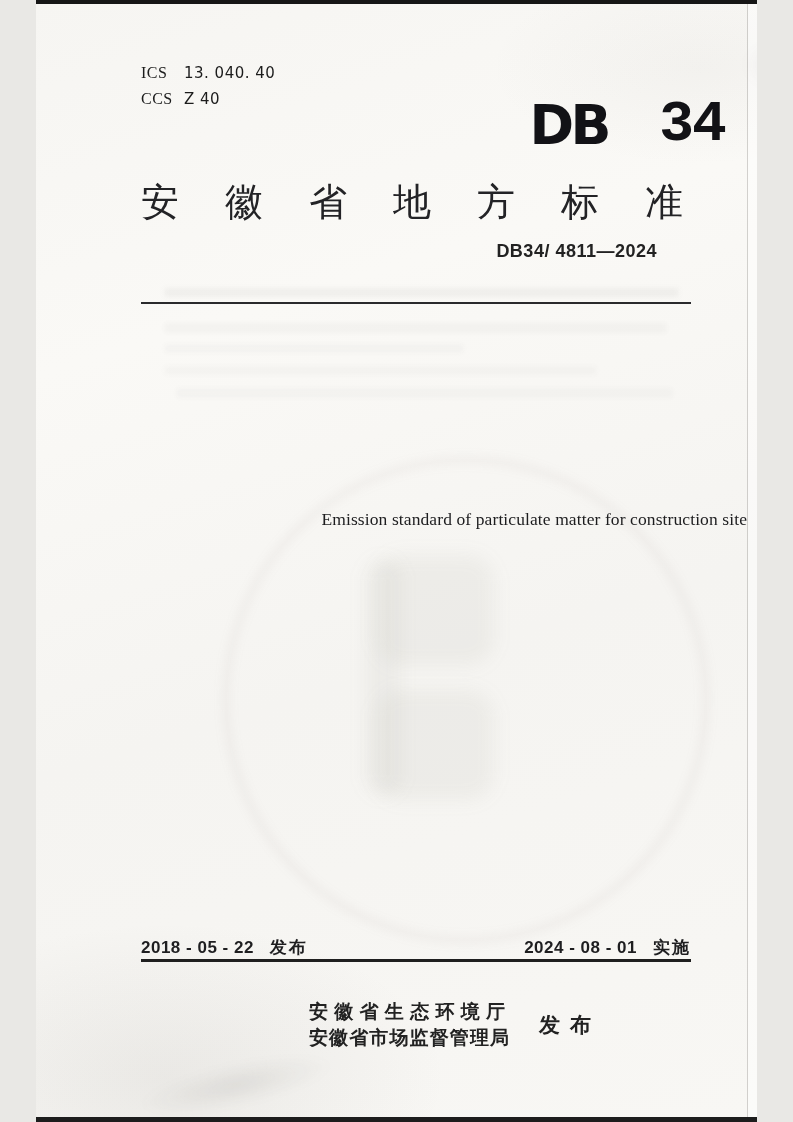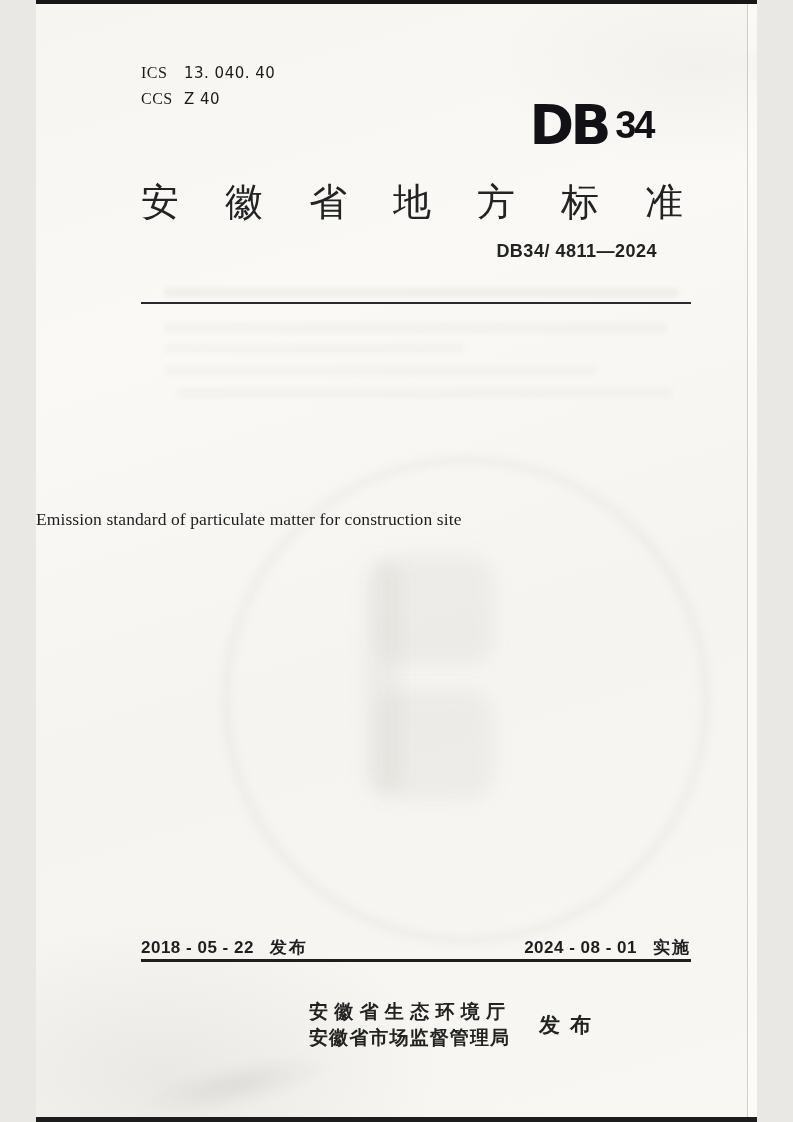--- a/index.html
+++ b/index.html
@@ -44,35 +44,35 @@
   .ghost-blob { position:absolute; background: rgba(130,122,112,0.07); filter: blur(9px); border-radius:26px; }
   .gb1 { left:340px; top:555px; width:118px; height:110px; }
   .gb2 { left:340px; top:690px; width:118px; height:110px; }
   .gb3 { left:330px; top:560px; width:34px;  height:235px; }
   
   .meta-block { position:absolute; left:105px; top:60px; font-family:"Liberation Serif", serif;
       font-size:16px; line-height:25px; color:#1c1c1c; }
   .meta-line .lbl { display:inline-block; min-width:34px; letter-spacing:0.5px; }
   .meta-line .val { display:inline-block; margin-left:9px; font-family:"DejaVu Sans", sans-serif;
       font-size:15px; letter-spacing:0.5px; }
-  .logo { position:absolute; left:492px; top:99px; display:flex; align-items:flex-start; line-height:52px; }
+  .logo { position:absolute; left:492px; top:99px; display:flex; align-items:flex-start; line-height:52px;gap:44px; }
   .logo-db { font-family:"DejaVu Sans", sans-serif; font-weight:900; font-size:56px;
       letter-spacing:-4px; transform:scaleX(0.96); color:#121216; }
-  .logo-num { font-family:Liberation Sans, sans-serif; font-weight:bold; font-size:38px;
+  .logo-num { font-family:Liberation Mono, monospace; font-weight:bold; font-size:58px;
       letter-spacing:-2px; margin-left:6px; color:#121216;text-align:center; }
   .std-type { position:absolute; left:105px; right:74px; top:177px; font-size:38px;
       color:#232326; font-weight:normal; }
   .std-number { position:absolute; right:100px; top:241px; font-size:18px; font-weight:bold;
       letter-spacing:0.5px; color:#222; }
   .rule { position:absolute; left:105px; right:66px; background:#2a2a2c; }
   .rule-top { top:302px; height:2px; }
   .rule-bottom { top:959px; height:3px; background:#1f1f1f; }
   .title-cn { position:absolute; left:0; right:10px; top:440px; text-align:center;
       font-size:35px; font-weight:bold; letter-spacing:-1px; color:#1b1b1d; }
-  .title-en { position:absolute; left:0; right:10px; top:509px; text-align:left;
+  .title-en { position:absolute; left:0; right:10px; top:509px; text-align:right;
       font-family:"Liberation Serif", serif; font-size:17.5px; color:#1d1d1f; letter-spacing:0.1px; }
   .date-row { position:absolute; left:105px; right:66px; top:936px; display:flex;
       justify-content:space-between; font-size:17px; font-weight:bold; color:#1e1e20; }
   .date-item .d { letter-spacing:0.5px; }
   .date-item .l { margin-left:16px; letter-spacing:2px; }
   .pub-block { position:absolute; left:273px; top:999px; display:flex; align-items:center; }
   .pub-names { width:200px; }
   .pub-line { font-size:19px; font-weight:bold; color:#222; line-height:26px; }
   .pub-line-0 { width:196px; }
   .pub-line-1 { width:200px; }

